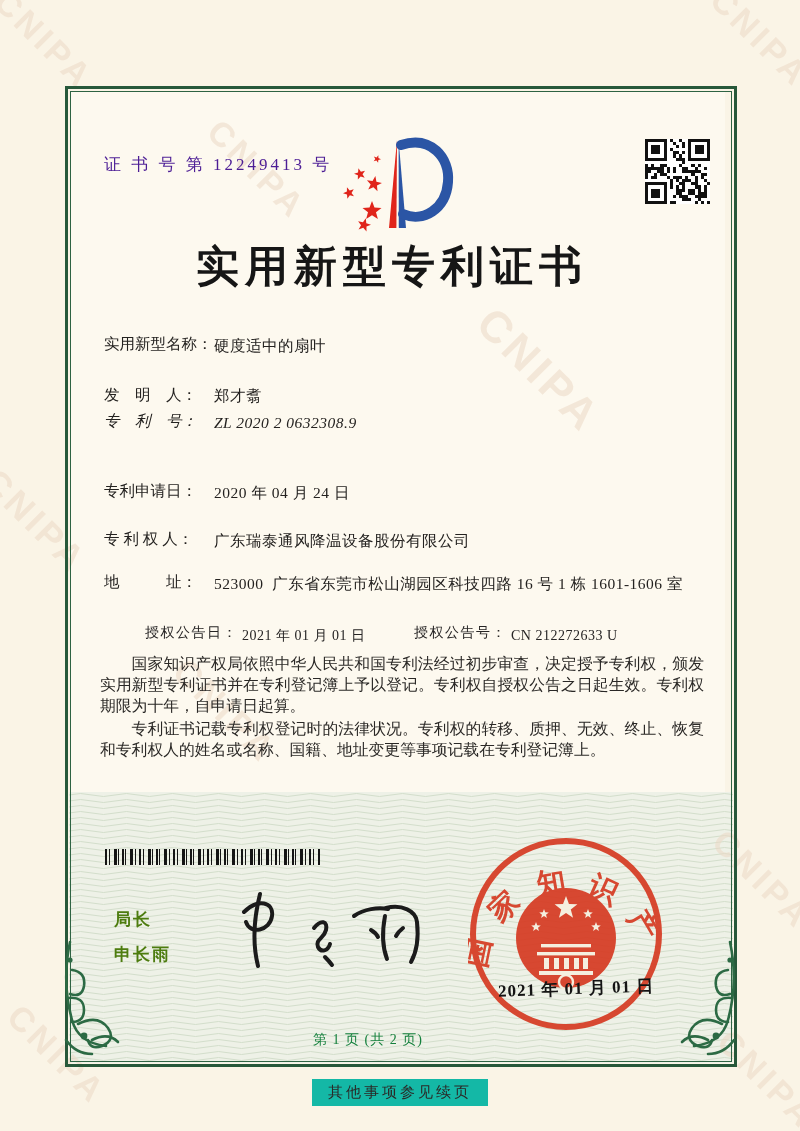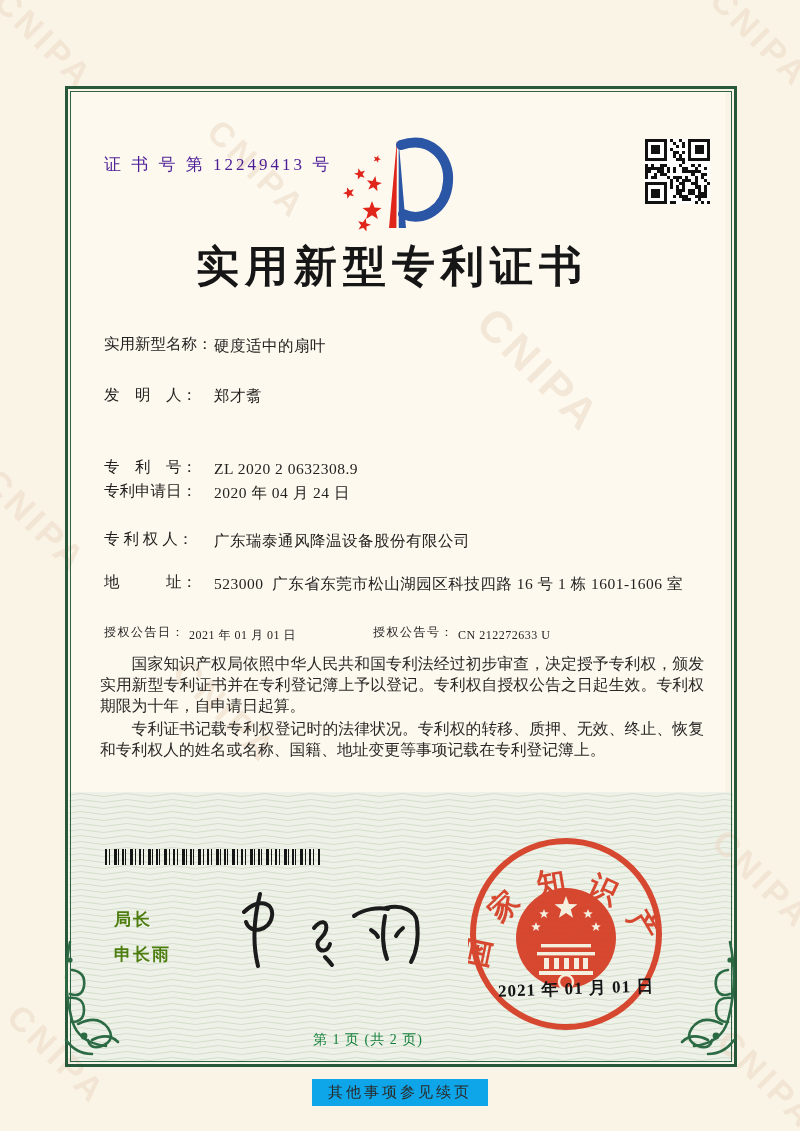--- a/index.html
+++ b/index.html
@@ -24,21 +24,21 @@
 
   .content{position:absolute;left:0;top:0;width:800px;height:1131px;z-index:4;}
 
   .certno{position:absolute;left:104px;top:153px;font-size:17px;letter-spacing:3px;color:#4c1d95;}
   .title{position:absolute;left:0;top:238px;width:784px;text-align:center;
       font-size:43px;font-weight:bold;letter-spacing:6px;color:#161616;}
 
   .field-row{position:absolute;left:104px;display:flex;font-size:15.5px;color:#242220;}
   .field-label{flex:0 0 110px;white-space:pre;}
   .field-value{white-space:pre-wrap;max-width:500px;line-height:23px;letter-spacing:.5px;}
-  .grant-pair{position:absolute;display:flex;font-size:12px;}
+  .grant-pair{position:absolute;display:flex;font-size:14px;margin-left:41px;}
   .grant-pair .field-label{flex:0 0 auto;letter-spacing:1.5px;margin-right:4px;}
 
   .paras{position:absolute;left:100px;top:653px;width:604px;font-size:15.8px;
       line-height:21px;text-align:justify;color:#2a2826;}
   .paras p{margin:0 0 2px 0;text-indent:2em;}
 
   .barcode{position:absolute;left:105px;top:849px;width:215px;height:16px;
       background:repeating-linear-gradient(90deg,
         #151515 0 2px,transparent 2px 4px,#151515 4px 5px,transparent 5px 9px,
         #151515 9px 12px,transparent 12px 13px,#151515 13px 14px,transparent 14px 17px,
@@ -46,21 +46,21 @@
         #151515 25px 28px,transparent 28px 30px,#151515 30px 31px,transparent 31px 34px);}
 
   .signer{position:absolute;left:114px;font-family:"Liberation Sans","DejaVu Sans",sans-serif;
       font-weight:600;font-size:17px;color:#4d7c0f;letter-spacing:2px;}
   .seal-date{position:absolute;left:498px;top:977px;font-size:17px;font-weight:bold;
       letter-spacing:1px;color:#141414;transform:rotate(-2deg);white-space:pre;}
 
   .pageinfo{position:absolute;left:0;top:1031px;width:736px;text-align:center;
       font-size:14px;letter-spacing:1px;color:#15803d;}
   .contnote{position:absolute;left:50%;transform:translateX(-50%);top:1079px;
-      background:#0ea5e9;padding:4px 16px;font-size:15px;letter-spacing:3px;color:#2a2927;}
+      background:#14b8a6;padding:4px 16px;font-size:15px;letter-spacing:3px;color:#2a2927;}
 
   svg{display:block;}
 </style>
 </head>
 <body>
 
 <div class="page">
 
   <span class="wm" style="left:-18px;top:20px;font-size:34px;">CNIPA</span>
   <span class="wm" style="left:195px;top:150px;font-size:34px;">CNIPA</span>
@@ -260,21 +260,21 @@
     <div class="title">实用新型专利证书</div>
 
     <div class="field-row" style="top:334px;">
       <span class="field-label">实用新型名称：</span>
       <span class="field-value">硬度适中的扇叶</span>
     </div>
     <div class="field-row" style="top:384px;align-items:center;">
       <span class="field-label">发　明　人：</span>
       <span class="field-value">郑才翥</span>
     </div>
-    <div class="field-row" style="top:457px;">
+    <div class="field-row" style="top:411px;font-style:italic;">
       <span class="field-label">专　利　号：</span>
       <span class="field-value">ZL 2020 2 0632308.9</span>
     </div>
     <div class="field-row" style="top:481px;justify-content:center;">
       <span class="field-label">专利申请日：</span>
       <span class="field-value">2020 年 04 月 24 日</span>
     </div>
     <div class="field-row" style="top:529px;">
       <span class="field-label">专 利 权 人：</span>
       <span class="field-value">广东瑞泰通风降温设备股份有限公司</span>

